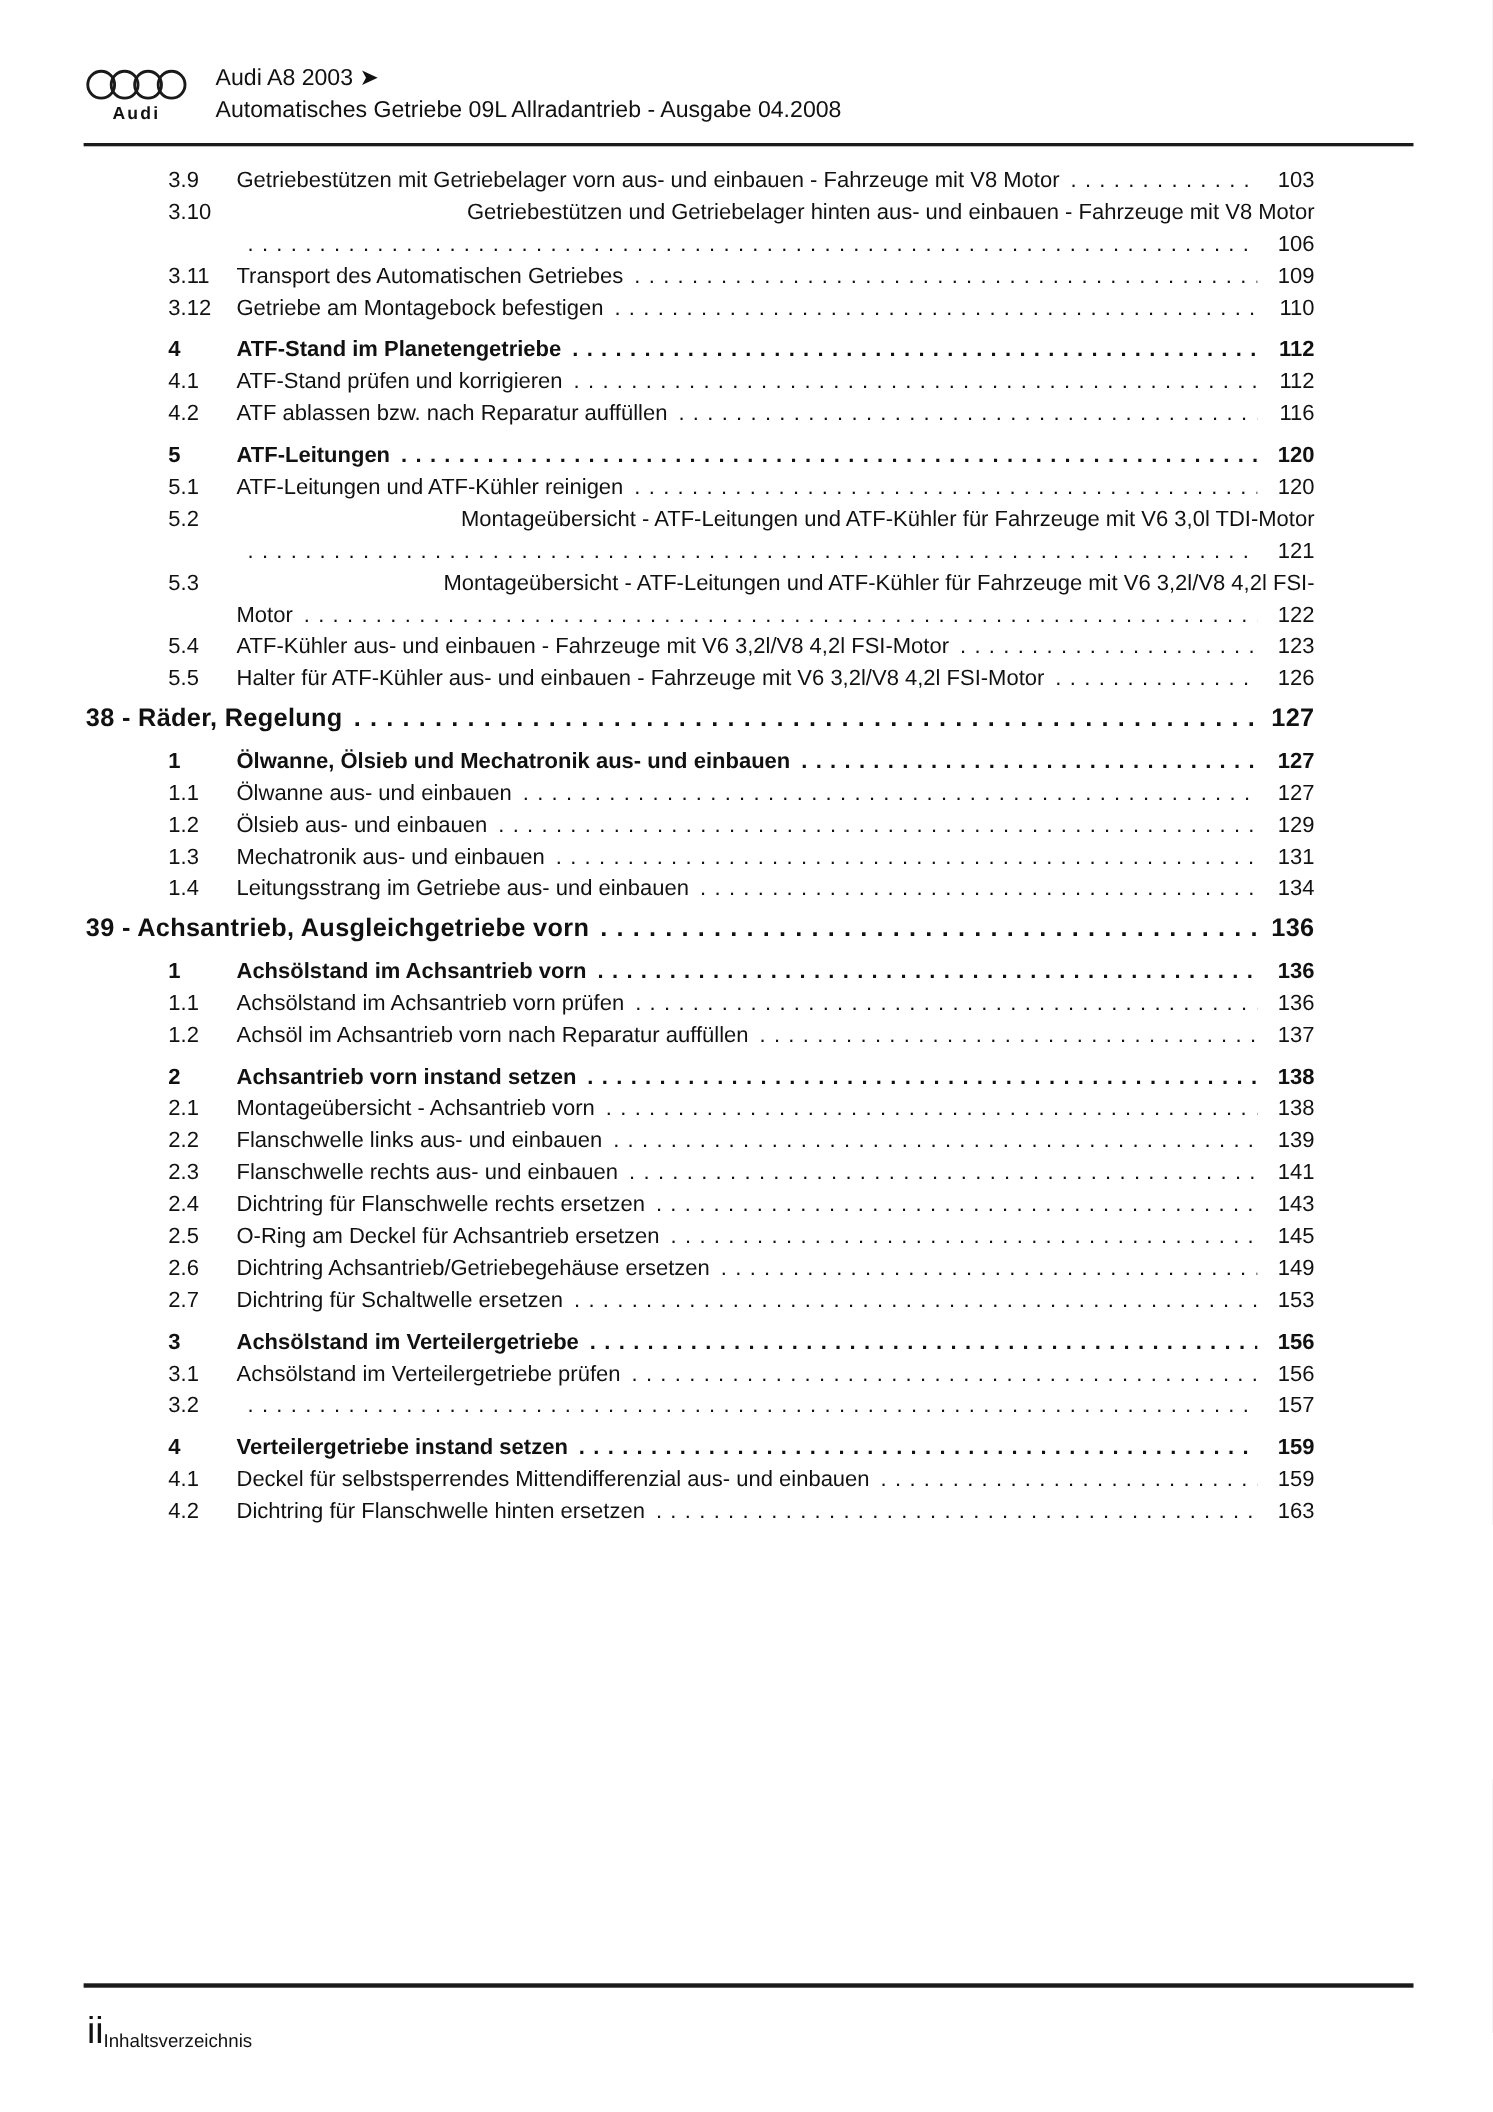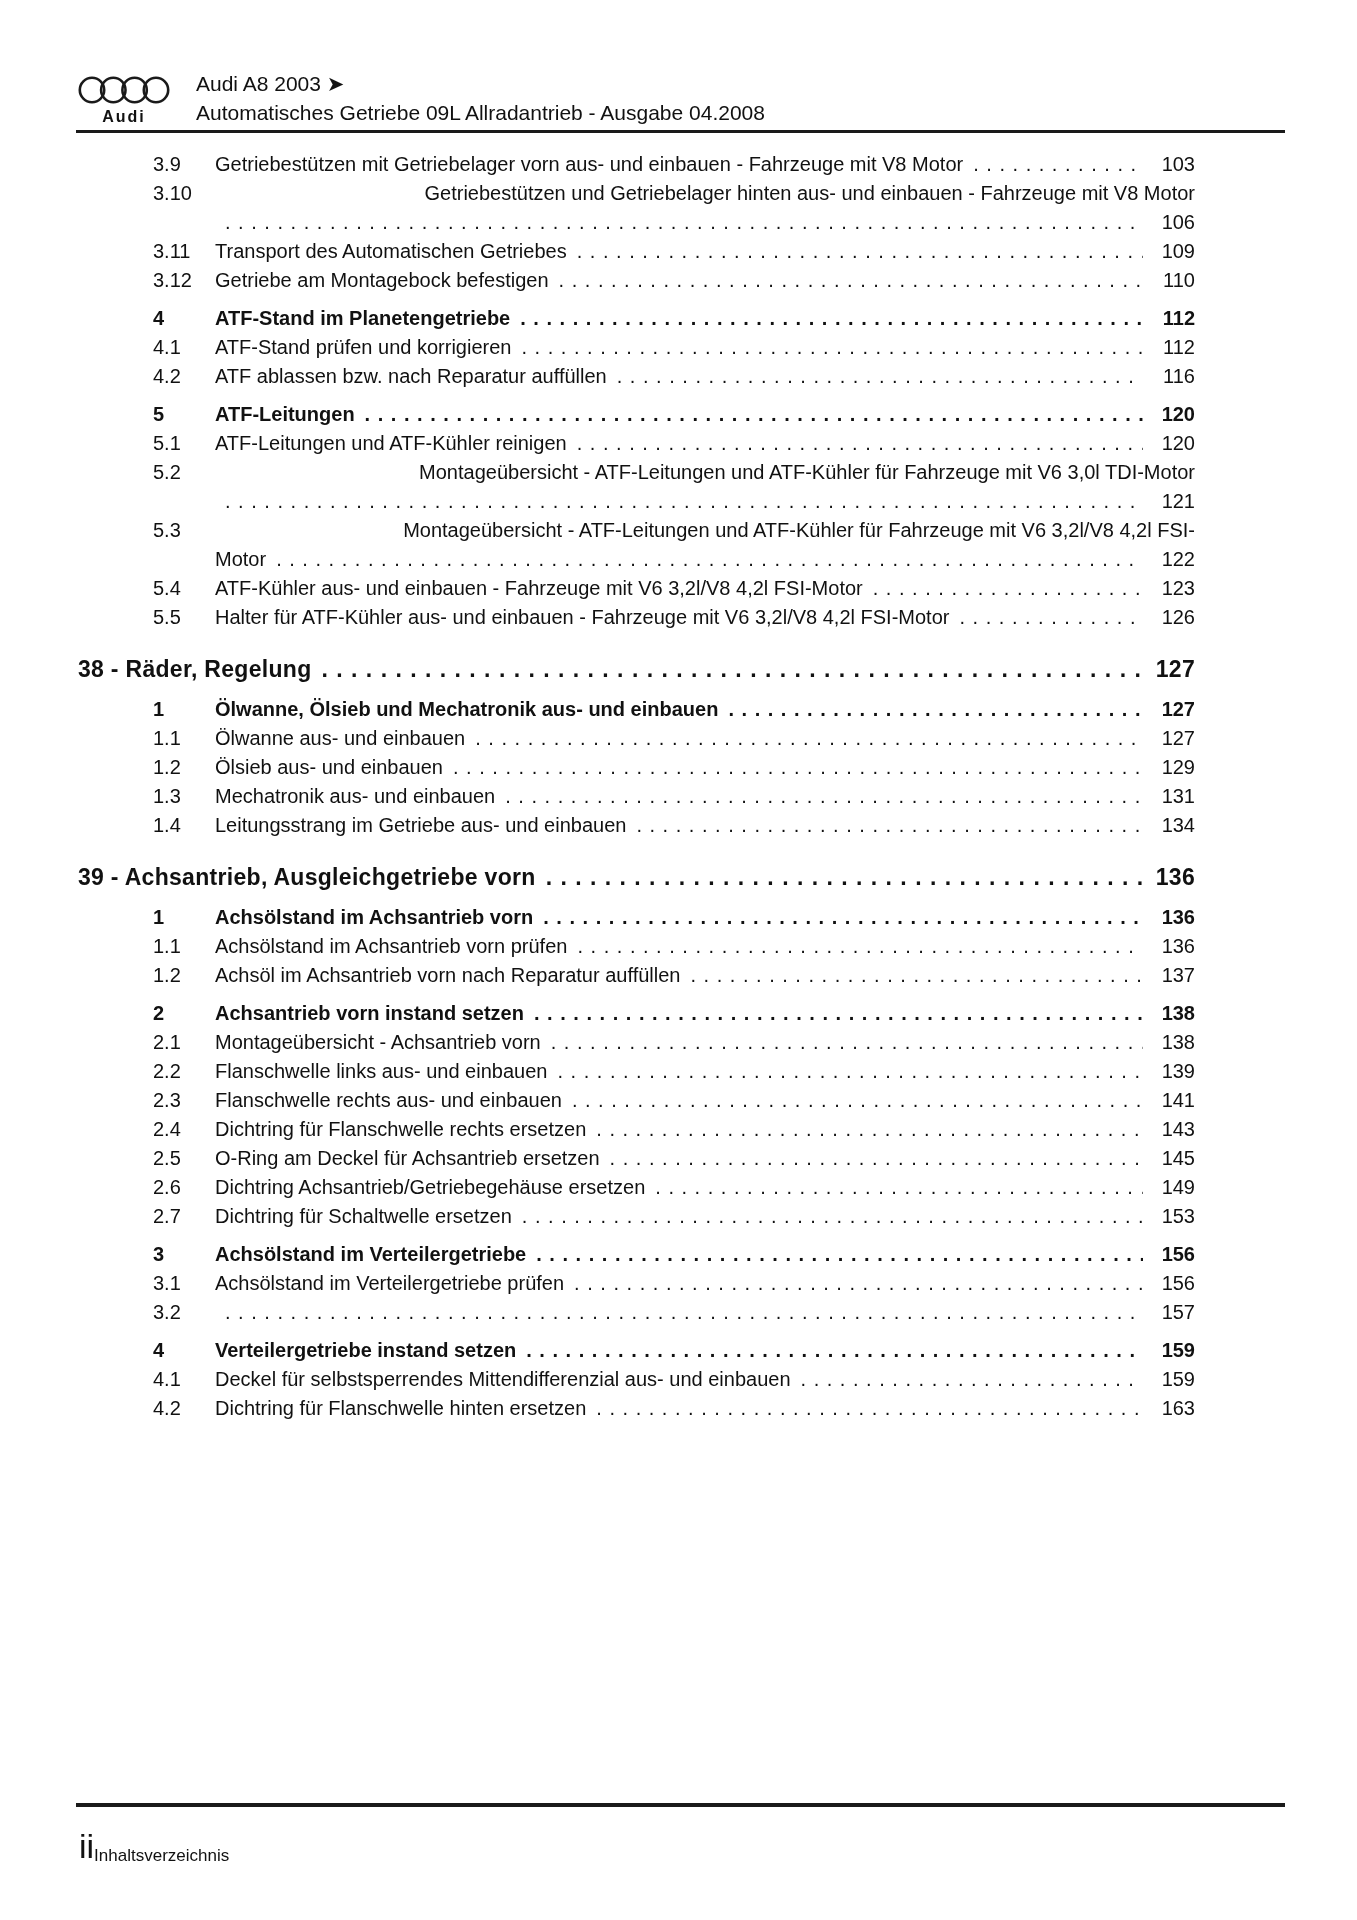--- a/index.html
+++ b/index.html
@@ -12,37 +12,37 @@
     font-family:"Liberation Sans","DejaVu Sans",sans-serif;
     overflow:hidden;
   }
 
   
   .hdr { position:absolute; left:76px; top:56px; right:72px; display:flex; align-items:flex-end; gap:24px; }
   .logo-block { display:flex; flex-direction:column; align-items:center; width:96px; flex:none; }
   .rings { display:block; }
   .logo-word { font-weight:bold; font-size:16px; letter-spacing:2px; line-height:20px; }
   .hdr-text { display:flex; flex-direction:column; }
-  .hdr-line1 { font-size:21px; line-height:30px; white-space:nowrap;margin-top:13px; }
+  .hdr-line1 { font-size:21px; line-height:30px; white-space:nowrap; }
   .hdr-line2 { font-size:21px; line-height:28px; white-space:nowrap; }
   .hdr-rule { position:absolute; left:76px; right:72px; top:130px; height:3px; background:#1a1a1a; }
 
   
   .toc { position:absolute; left:123px; top:150px; width:1072px; font-size:20px; }
   .entry { display:flex; align-items:baseline; line-height:29px; }
   .entry.group { margin-top:9px; font-weight:bold; }
   .num { width:62px; flex:none;margin-left:30px; }
   .body { flex:1; display:flex; flex-direction:column; min-width:0; }
   .line { display:flex; align-items:baseline;justify-content:flex-end; }
   .title { white-space:nowrap; }
   .dots { flex:1; overflow:hidden; white-space:nowrap; letter-spacing:1px; margin:0 8px 0 10px; min-width:14px; }
   .pg { flex:none; min-width:44px; text-align:right; }
   .chapter {
     display:flex; align-items:baseline;
-    margin-left:-45px; margin-top:21px; margin-bottom:7px;
+    margin-left:-45px; margin-top:4px; margin-bottom:7px;
     font-size:23px; font-weight:bold; line-height:33px; letter-spacing:0.3px;justify-content:flex-end;
   }
   .chapter .dots { margin:0 2px 0 10px; }
 
   
   .ftr-rule { position:absolute; left:76px; right:72px; top:1803px; height:4px; background:#1a1a1a; }
   .ftr { position:absolute; left:79px; top:1818px; display:flex; align-items:flex-end; }
   .roman { font-size:34px; line-height:40px; }
   .ftr-label { font-size:17px;margin-top:28px; }
 </style>

